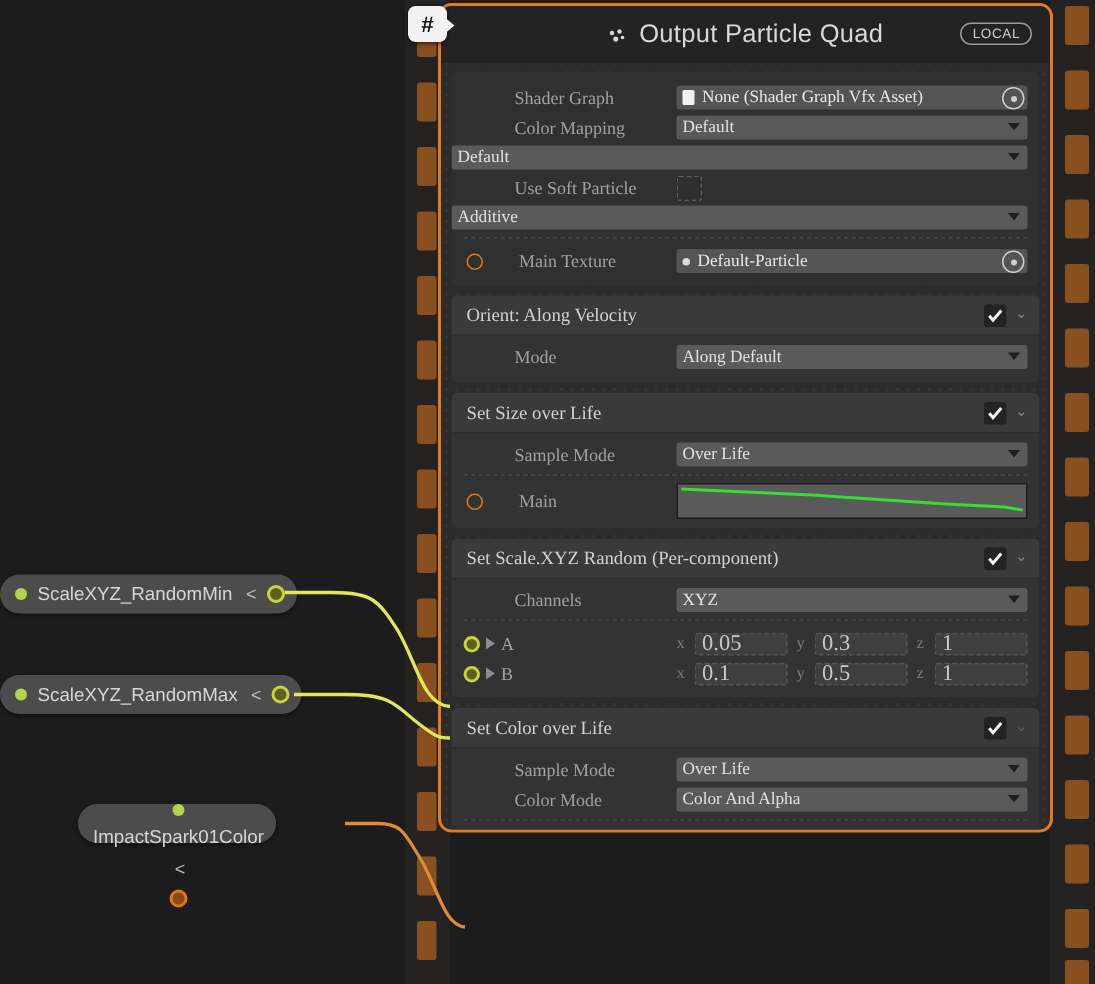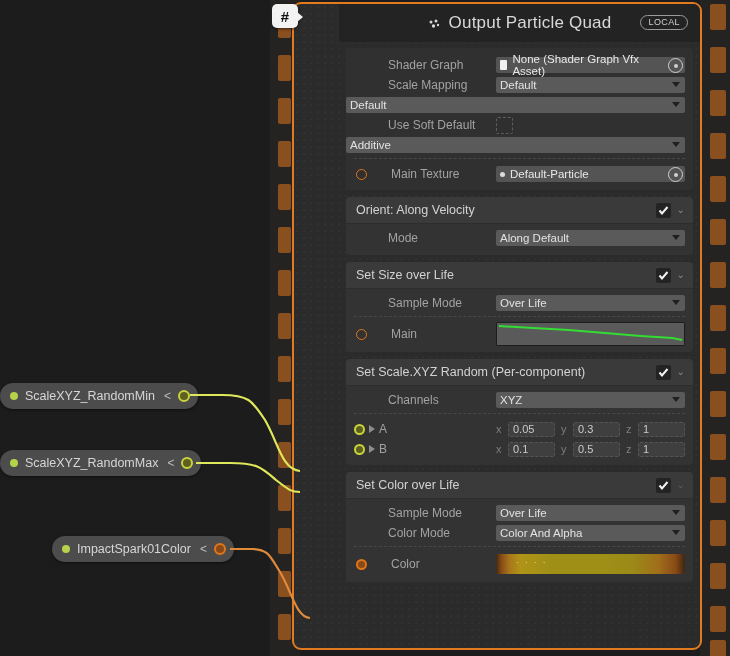--- a/index.html
+++ b/index.html
@@ -15,27 +15,26 @@
 
   
   .filmstrip{position:absolute;top:0;bottom:0;width:30px;background:#242322;}
   .filmstrip.left{left:270px;}
   .filmstrip.right{left:700px;width:30px;}
   .perf{position:absolute;left:8px;width:13px;height:26px;background:#8a4f1e;border-radius:2px;}
   .filmstrip.right .perf{left:10px;width:16px;}
 
   
   .node{
-    position:absolute;left:292px;top:2px;width:410px;height:648px;
+    position:absolute;left:292px;top:2px;width:410px;height:553px;
     background:#2b2b2b;
     border:2px solid #e07b20;
     border-radius:9px;
     box-sizing:border-box;
     overflow:hidden;
-    padding-left:45px;
   }
   .node-dots{
     position:absolute;inset:0;
     background-image:radial-gradient(#3a3a3a 1px, transparent 1px);
     background-size:7px 7px;
     opacity:.55;pointer-events:none;
   }
   .node-header{
     position:relative;height:38px;
     background:#232323;
@@ -66,20 +65,21 @@
     content:"";position:absolute;right:-5px;top:8px;
     border-top:5px solid transparent;border-bottom:5px solid transparent;
     border-left:6px solid #f2f2f2;
   }
 
   
   .blocks{position:relative;padding:6px 7px 8px;}
   .block{
     background:#333333;border-radius:4px;margin-bottom:7px;overflow:hidden;
     position:relative;
+    font-family:Liberation Serif, serif;
   }
   .block.first{background:#303030;}
   .block-head{
     display:flex;align-items:center;
     height:26px;padding:0 8px 0 10px;
     background:#3a3a3a;
     font-size:12.5px;color:#d2d2d2;
     border-bottom:1px solid #2d2d2d;
   }
   .block-head .sp{flex:1;}
@@ -150,21 +150,21 @@
   }
   .gradbox .sparkle{position:absolute;top:4px;left:20px;color:#e9e48a;font-size:8px;letter-spacing:2px;}
 
   .numrow{display:flex;align-items:center;gap:0;flex:1;}
   .num{
     display:flex;align-items:center;gap:4px;flex:1;
   }
   .num .ax{color:#7e7e7e;font-size:11px;width:8px;text-align:left;}
   .num .box{
     flex:1;height:15px;background:#3f3f3f;border:1px dashed #555;border-radius:2px;
-    color:#c9c9c9;font-size:11px;display:flex;align-items:center;padding:0 4px;box-sizing:border-box;
+    color:#c9c9c9;font-size:15px;display:flex;align-items:center;padding:0 4px;box-sizing:border-box;
   }
 
   
   .pnode{
     position:absolute;height:26px;border-radius:13px;background:#4c4c4c;
     display:flex;align-items:center;gap:7px;padding:0 8px 0 10px;
     color:#d6d6d6;font-size:12.5px;white-space:nowrap;
     box-shadow:0 1px 3px rgba(0,0,0,.5);
   }
   .pnode .bulb{width:8px;height:8px;border-radius:50%;background:#b5d34a;flex:none;}
@@ -247,40 +247,40 @@
                 <span class="docicon"></span>
                 <span>None (Shader Graph Vfx Asset)</span>
                 <span class="pick">
                     <i></i>
                   </span>
               </div>
             </div>
           </div>
 
           <div class="row">
-            <div class="label">Scale Mapping</div>
+            <div class="label">Color Mapping</div>
             <div class="field">
               <div class="dropdown">
                 <span>Default</span>
                 <span class="caret"></span>
               </div>
             </div>
           </div>
 
           <div class="row">
             <div class="field">
               <div class="dropdown">
                 <span>Default</span>
                 <span class="caret"></span>
               </div>
             </div>
           </div>
 
           <div class="row">
-            <div class="label">Use Soft Default</div>
+            <div class="label">Use Soft Particle</div>
             <div class="field">
               <div class="ckbox-empty"></div>
             </div>
           </div>
 
           <div class="row">
             <div class="field">
               <div class="dropdown">
                 <span>Additive</span>
                 <span class="caret"></span>
@@ -500,20 +500,20 @@
     <span class="oport"></span>
   </div>
 
   <div class="pnode" style="left:0px;top:450px;">
     <span class="bulb"></span>
     <span>ScaleXYZ_RandomMax</span>
     <span class="lt">&lt;</span>
     <span class="oport"></span>
   </div>
 
-  <div class="pnode" style="left:52px;top:536px;">
+  <div class="pnode" style="left:52px;top:536px;flex-direction:column;">
     <span class="bulb"></span>
     <span>ImpactSpark01Color</span>
     <span class="lt">&lt;</span>
     <span class="oport or"></span>
   </div>
 
 </div>
 
 </body></html>

